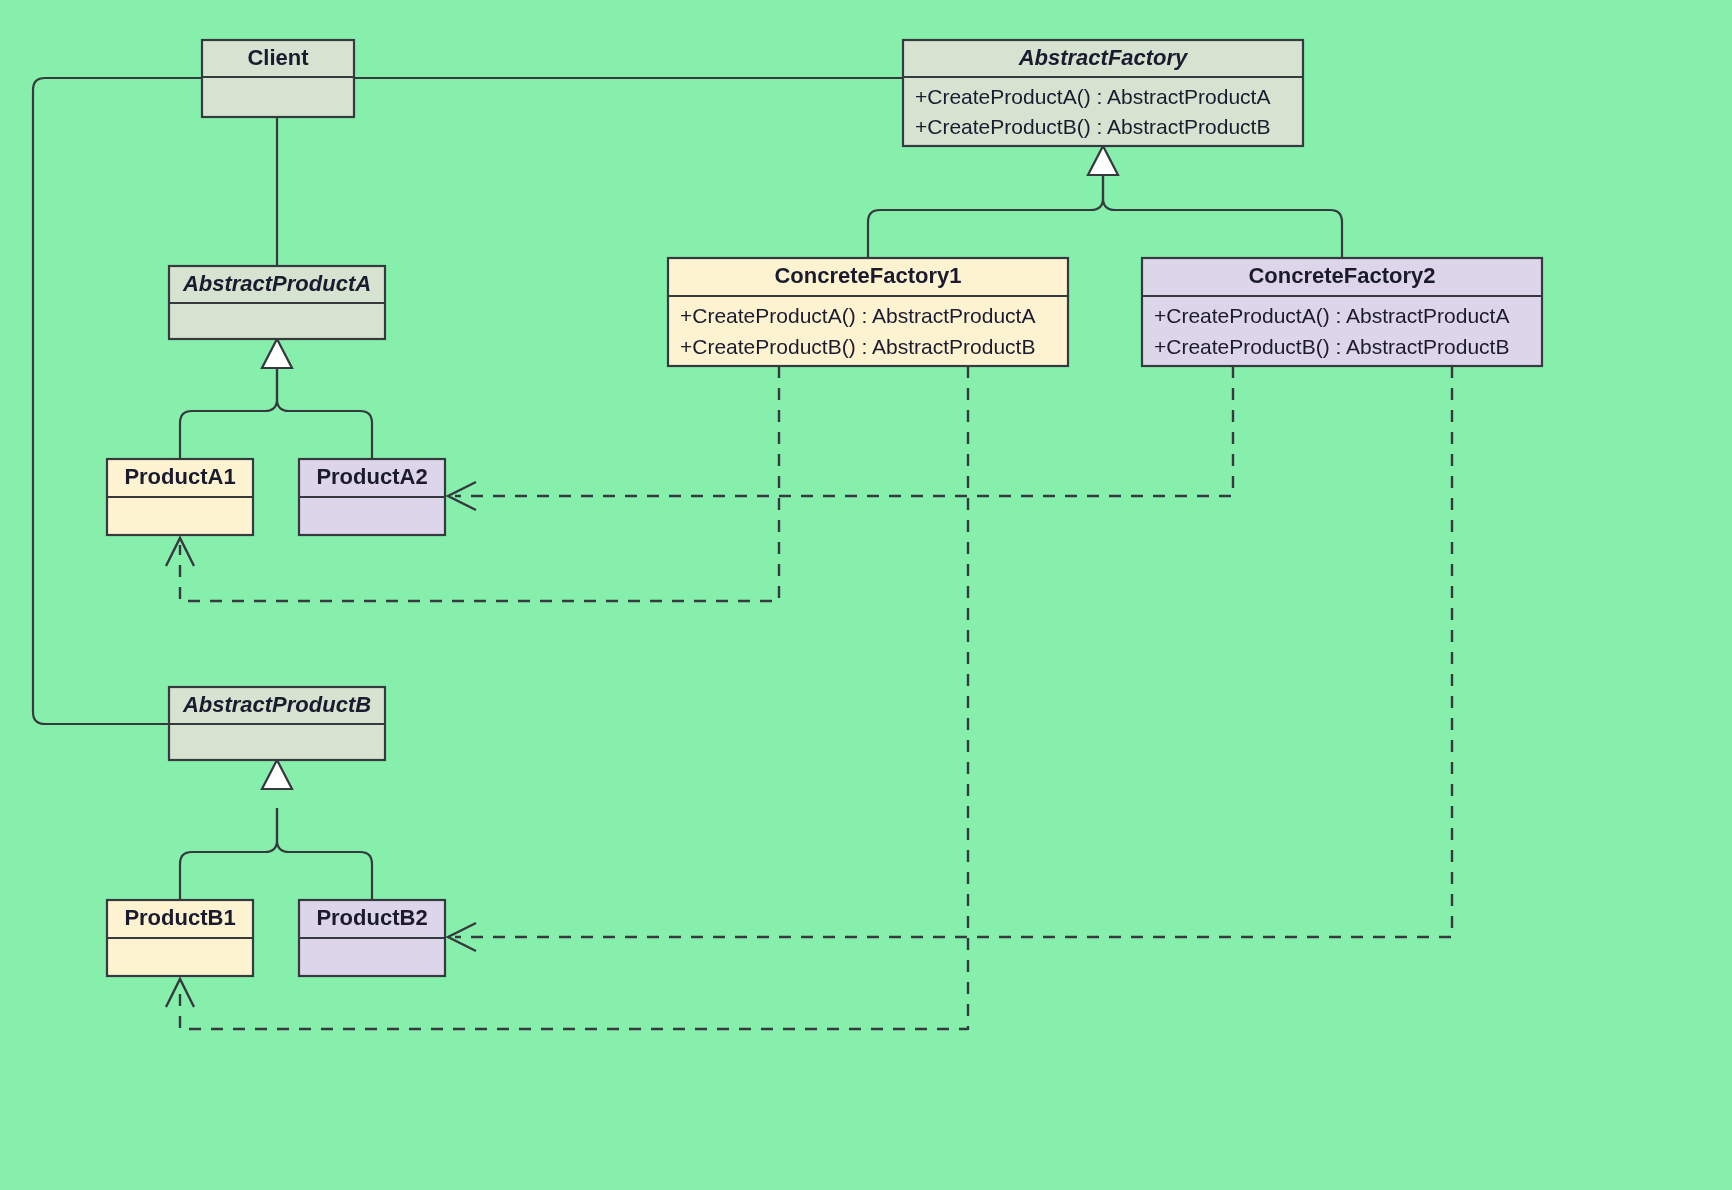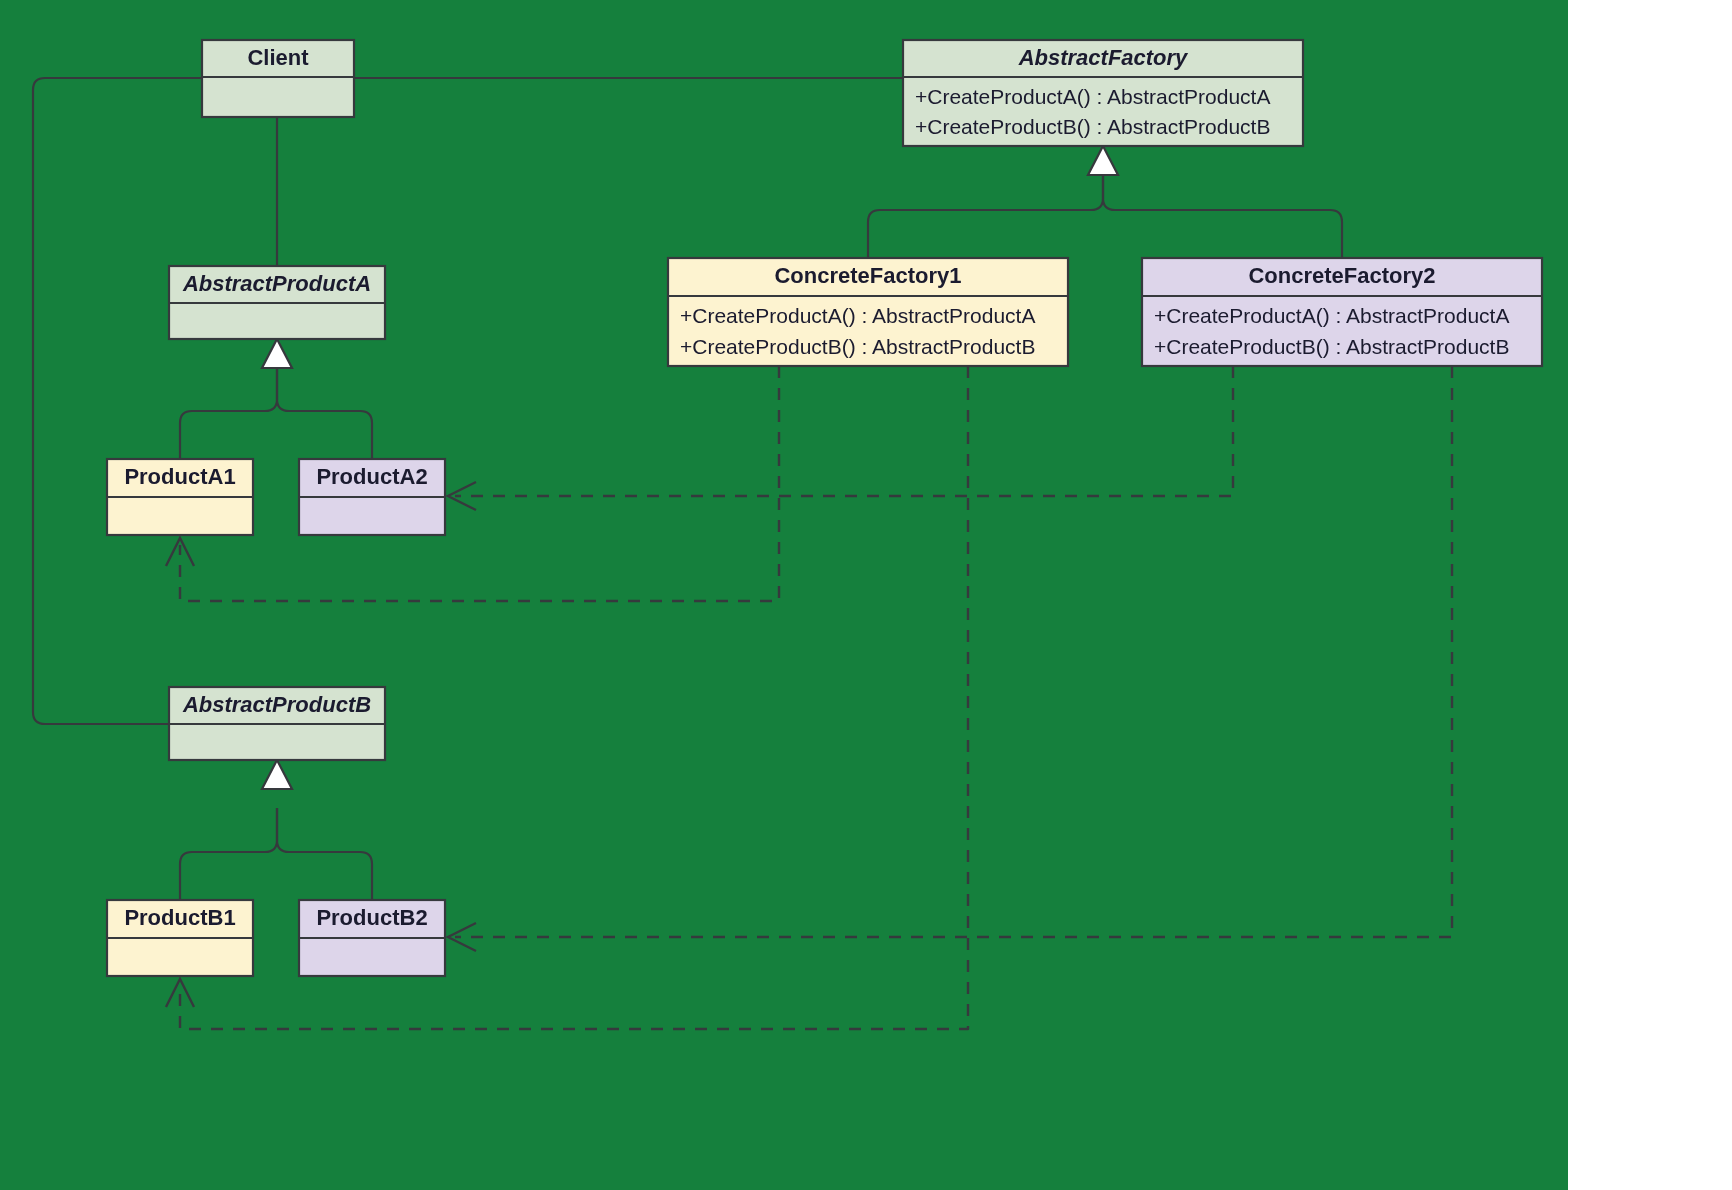--- a/index.html
+++ b/index.html
@@ -8,23 +8,23 @@
     background: #ffffff;
   }
   body {
     width: 1732px;
     height: 1190px;
     font-family: "Liberation Sans", sans-serif;
     overflow: hidden;
   }
   #diagram-root {
     position: relative;
-    width: 1568px;
+    width: 1732px;
     height: 1190px;
-    background: #15803d;
+    background: #86efac;
   }
   svg.diagram {
     display: block;
     width: 1732px;
     height: 1190px;
   }
   .cls-box-rect {
     stroke: #36393d;
     stroke-width: 2.2;
   }

